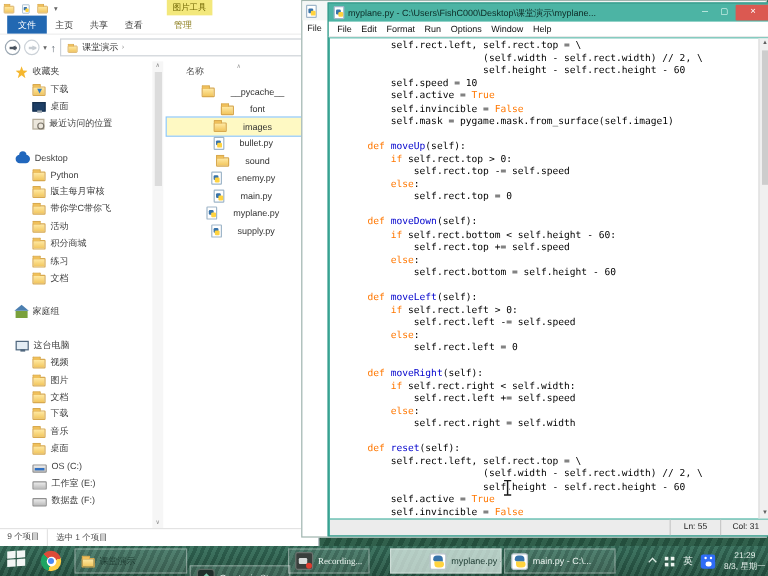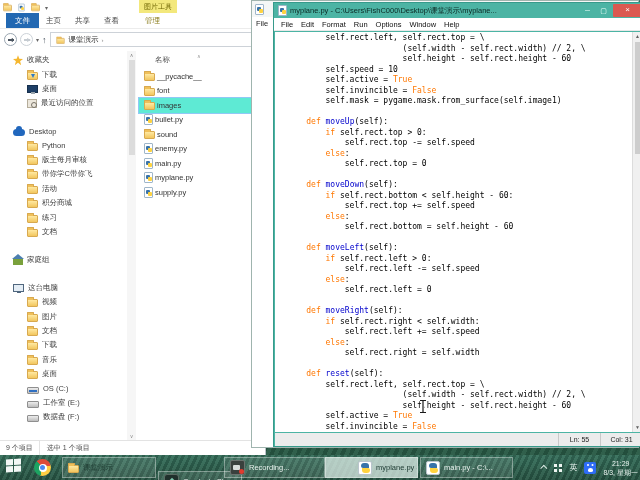--- a/index.html
+++ b/index.html
@@ -41,22 +41,22 @@
   .side-item.gap { margin-top:13.5px; }
   .nav-scroll { position:absolute; left:127px; top:0; width:9px; bottom:0; background:#f6f6f6; }
   .nav-scroll .ar { position:absolute; left:0; right:0; text-align:center; font-size:5px; color:#8a8a8a; line-height:8px; }
   .nav-scroll .ar.dn { bottom:0; }
   .nav-scroll .thumb { position:absolute; top:9px; left:1.5px; width:6px; height:95px; background:#dcdcdc; }
 
   .filelist { position:absolute; left:139px; right:0; top:0; bottom:0; font-size:7.5px; color:#333; }
   .fl-header { height:17px; line-height:17px; padding-left:16px; color:#555; position:relative; }
   .fl-sort { position:absolute; left:58px; top:-3px; font-size:5px; color:#999; }
   .f-rows { position:absolute; top:18px; left:0; right:4px; }
-  .f-row { height:14.5px; display:flex; align-items:center; gap:2px; padding-left:5px; white-space:nowrap; }
-  .f-row.selected { background:#5eead4; outline:1px solid #90c8f6; }
+  .f-row { height:14.5px; display:flex; align-items:center; gap:13px; padding-left:5px; white-space:nowrap;justify-content:center; }
+  .f-row.selected { background:#fef9c3; outline:1px solid #90c8f6; }
 
   .exp-status { position:absolute; bottom:0; left:0; right:0; height:15px; border-top:1px solid #e3e3e3; display:flex; align-items:center; font-size:7px; color:#4a4a4a; background:#fff; }
   .exp-status .c1 { padding:0 6px; border-right:1px solid #e3e3e3; height:100%; line-height:14px; }
   .exp-status .c2 { padding:0 7px; }
 
   
   .ic-folder { width:11px; height:8px; background:linear-gradient(#ffe9a2,#f2c65e); border:1px solid #d8a94f; border-radius:1px; margin-top:2px; }
   .ic-folder::before { content:""; position:absolute; top:-3px; left:-1px; width:5px; height:2px; background:#f0c05a; border:1px solid #d8a94f; border-bottom:none; border-radius:1px 1px 0 0; }
   .ic-py { width:9px; height:11px; background:#fff; border:1px solid #9fb6c9; border-radius:1px; }
   .ic-py::before { content:""; position:absolute; left:1px; top:2px; width:4px; height:4px; background:#3873a9; border-radius:1px; }
@@ -365,21 +365,21 @@
       <div></div>
       <div></div>
   </span>
   <span class="ic ic-chrome tb-plain" style="left:34px;"></span>
   <span id="tb-buttons"><div class="tb-item darktext" style="left: 62px; width: 94px;">
         <span class="ic ic-folder"></span>
         <span>课堂演示</span>
       </div><div class="tb-item" style="left: 158px; width: 84px; margin-top: 14px;">
         <span class="ic ic-cam"></span>
         <span>Camtasia Stu...</span>
-      </div><div class="tb-item" style="left: 224px; width: 101px;">
+      </div><div class="tb-item" style="left: 240px; width: 68px; font-family: Liberation Serif, serif;">
         <span class="ic ic-rec"></span>
         <span>Recording...</span>
       </div><div class="tb-item active" style="left: 325px; width: 93px; padding-left: 32px;">
         <span class="ic ic-pytb"></span>
         <span>myplane.py -...</span>
       </div><div class="tb-item" style="left: 420px; width: 93px;">
         <span class="ic ic-pytb"></span>
         <span>main.py - C:\...</span>
       </div></span>
   <div class="tray">

